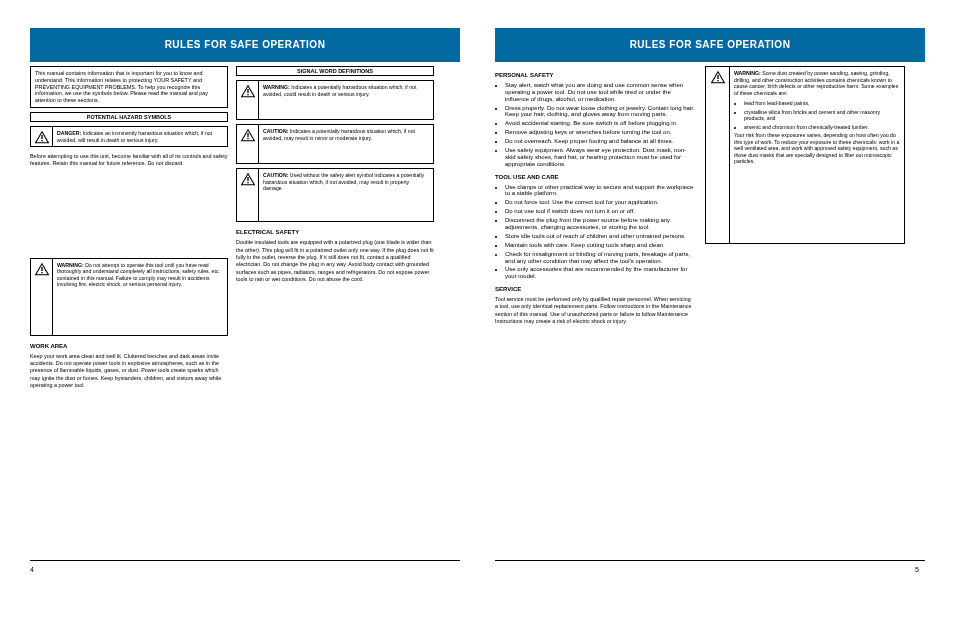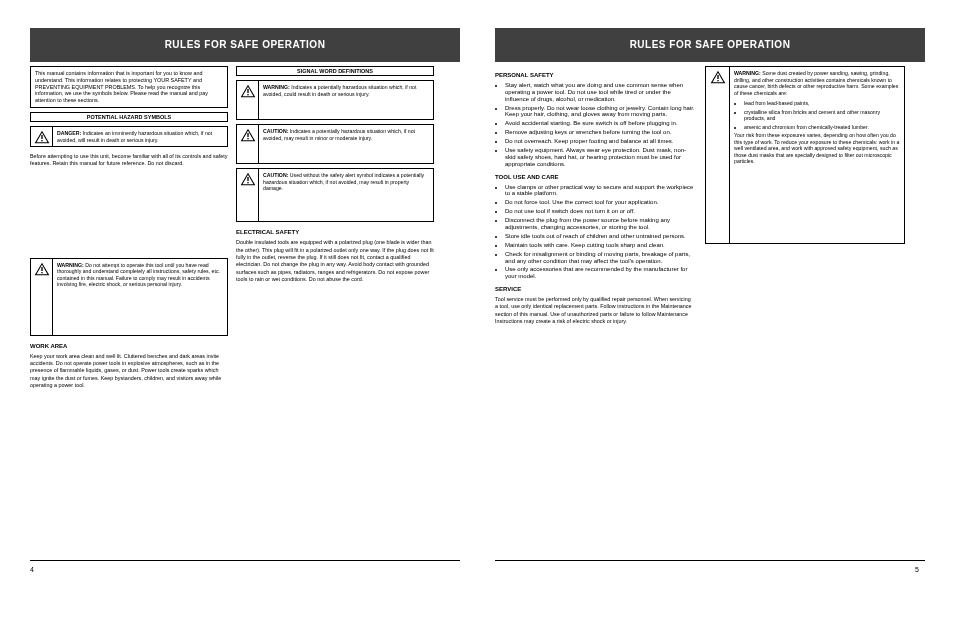--- a/index.html
+++ b/index.html
@@ -14,21 +14,21 @@
     color: #000;
   }
   .page {
     position: absolute;
     width: 430px;
     top: 28px;
   }
   .page-left  { left: 30px; }
   .page-right { left: 495px; }
   .titlebar {
-    background: #404040;
+    background: #0369a1;
     color: #fff;
     height: 34px;
     display: flex;
     align-items: center;
     justify-content: center;
     font-size: 10px;
     letter-spacing: 0.5px;
     font-weight: bold;
     text-transform: uppercase;
   }

